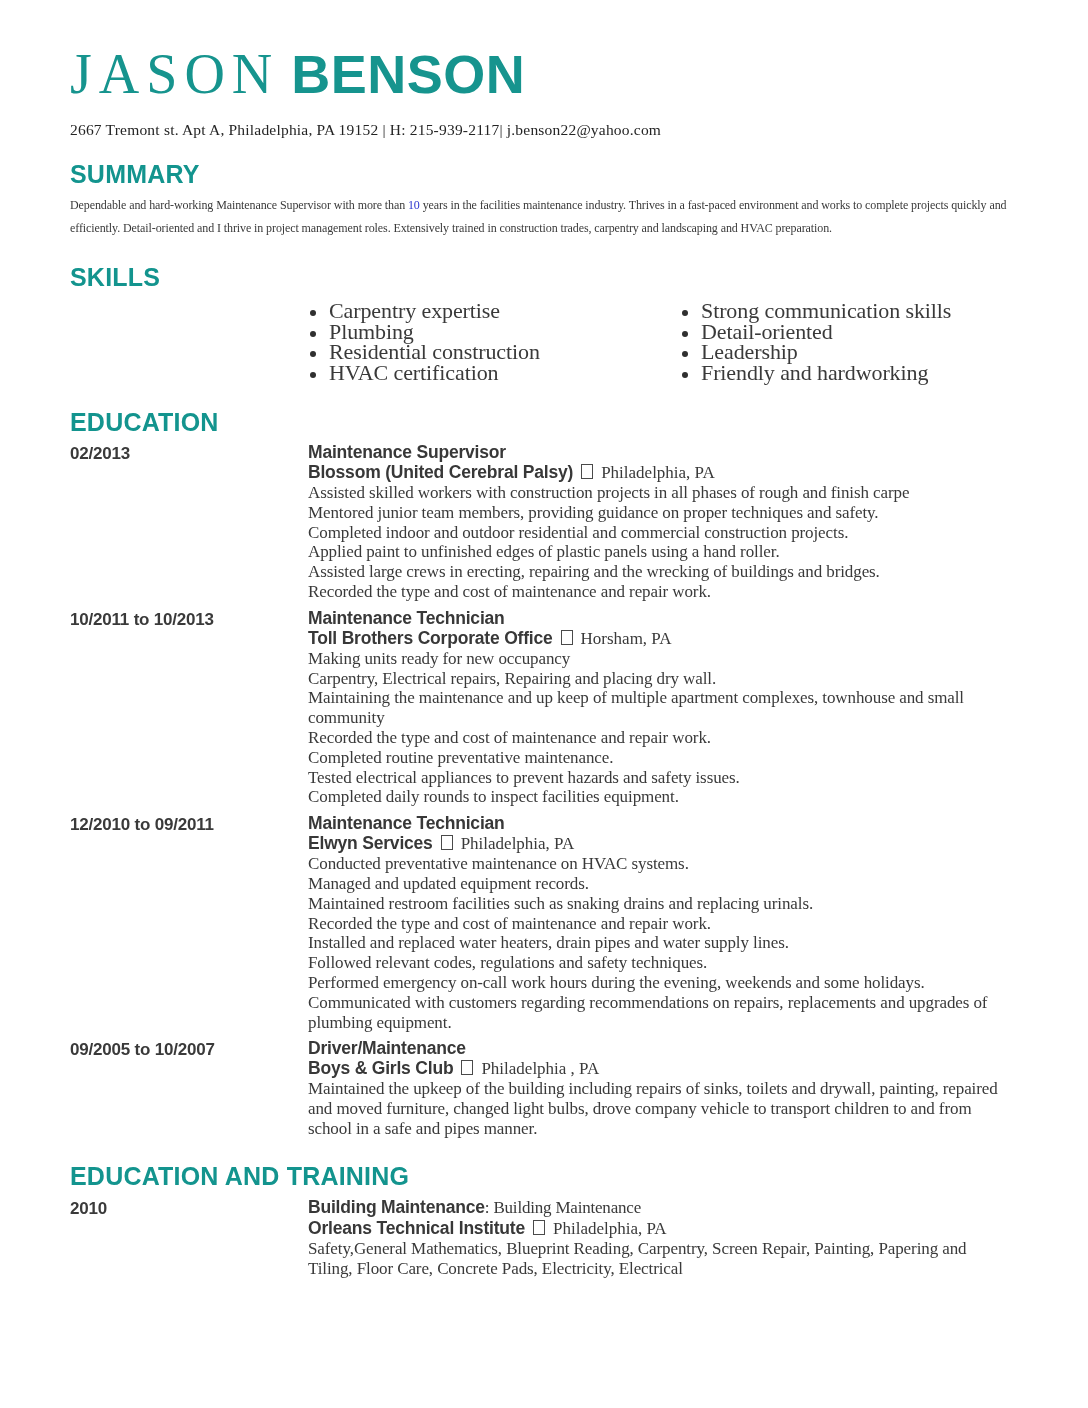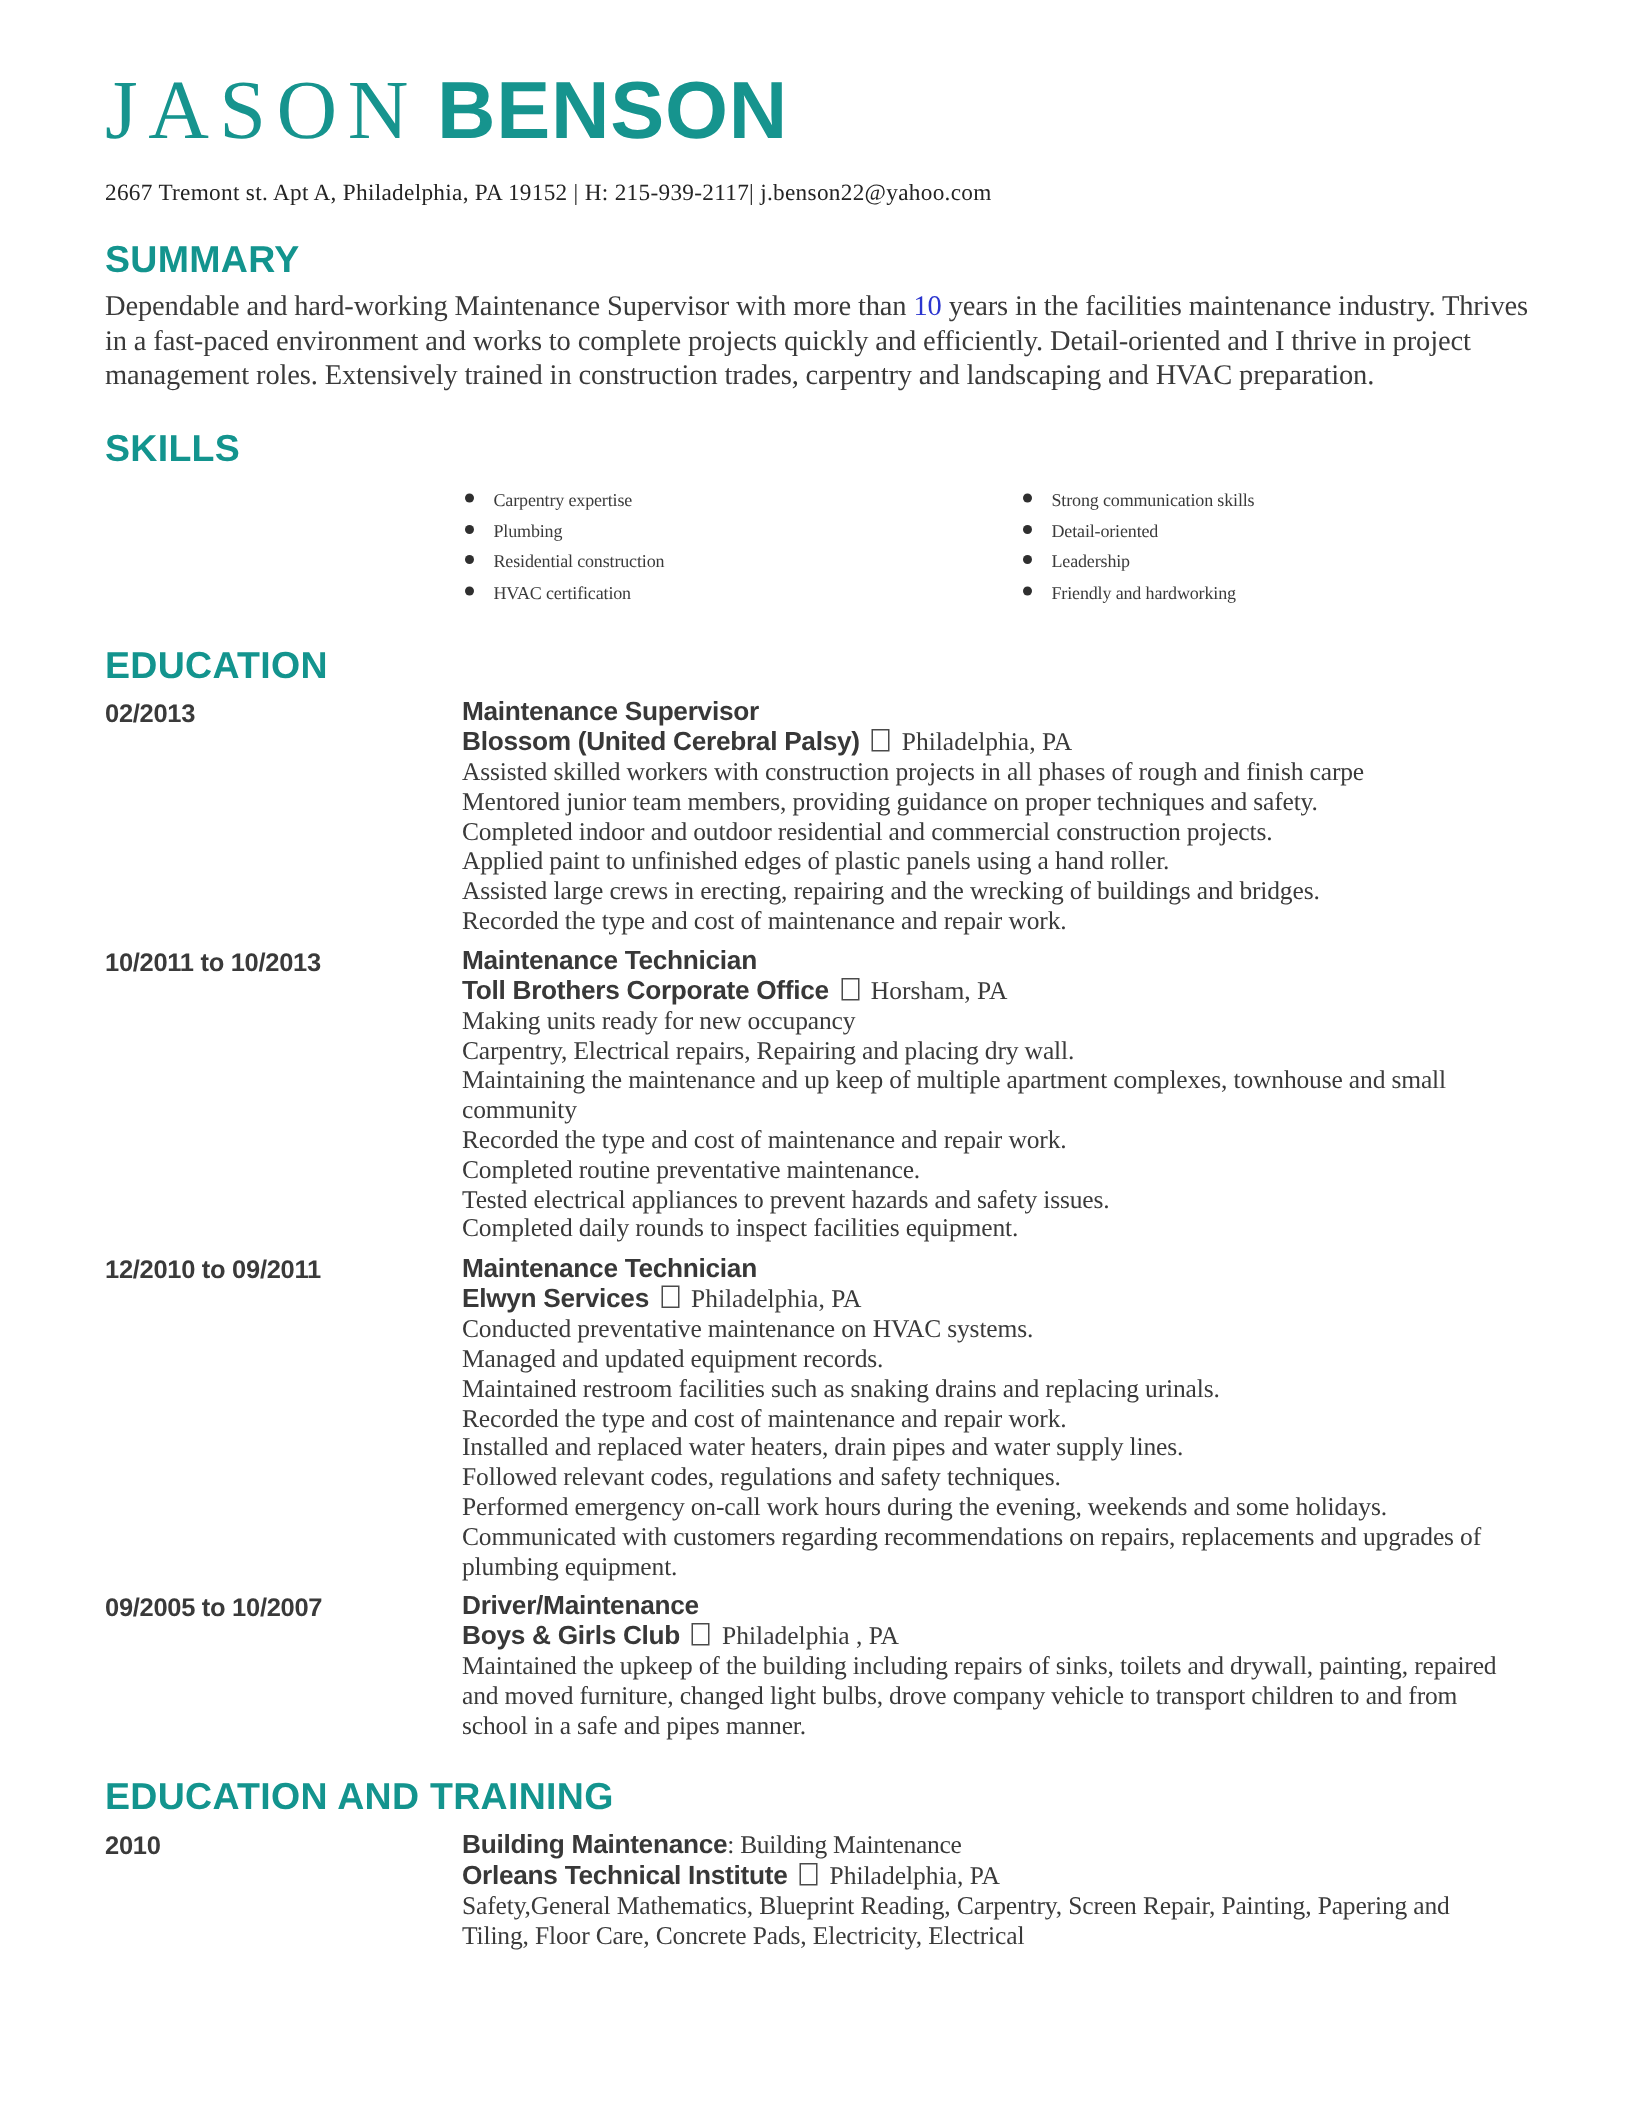--- a/index.html
+++ b/index.html
@@ -19,26 +19,26 @@
     font-size:54px; letter-spacing:0.5px; color:#16948e; margin-left:4px;
   }
   .contact { font-size:15.5px; color:#242424; margin-top:9px; letter-spacing:0.2px; }
   
   .sec-h {
     font-family:"Liberation Sans", sans-serif; font-weight:700;
     font-size:25px; color:#13948e; margin:0; letter-spacing:0.2px;
   }
   
   .summary .sec-h { margin-top:21px; }
-  .summary-text { margin:5px 0 0 0; font-size:19px; line-height:23px; width:950px; letter-spacing:-0.1px; }
+  .summary-text { margin:5px 0 0 0; font-size:12px; line-height:23px; width:950px; letter-spacing:-0.1px; }
   .hl { color:#2b35cf; }
   
   .skills .sec-h { margin-top:23px; }
   .skills-cols { display:flex; margin-left:240px; margin-top:9px; }
-  .skills-cols ul { list-style:none; margin:0; padding:0; font-size:12px; line-height:20.5px; letter-spacing:-0.1px; }
+  .skills-cols ul { list-style:none; margin:0; padding:0; font-size:22px; line-height:20.5px; letter-spacing:-0.1px; }
   .skills-col1 { width:372px; }
   .bullet {
     display:inline-block; width:6px; height:6px; border-radius:50%;
     background:#2f2f2f; margin-right:13px; vertical-align:2px;
   }
   
   .experience .sec-h { margin-top:25px; margin-bottom:5px; }
   .job-row, .edu-row { display:flex; margin-bottom:6px;gap:33px; }
   .date-col {
     flex:0 0 205px; width:205px;

